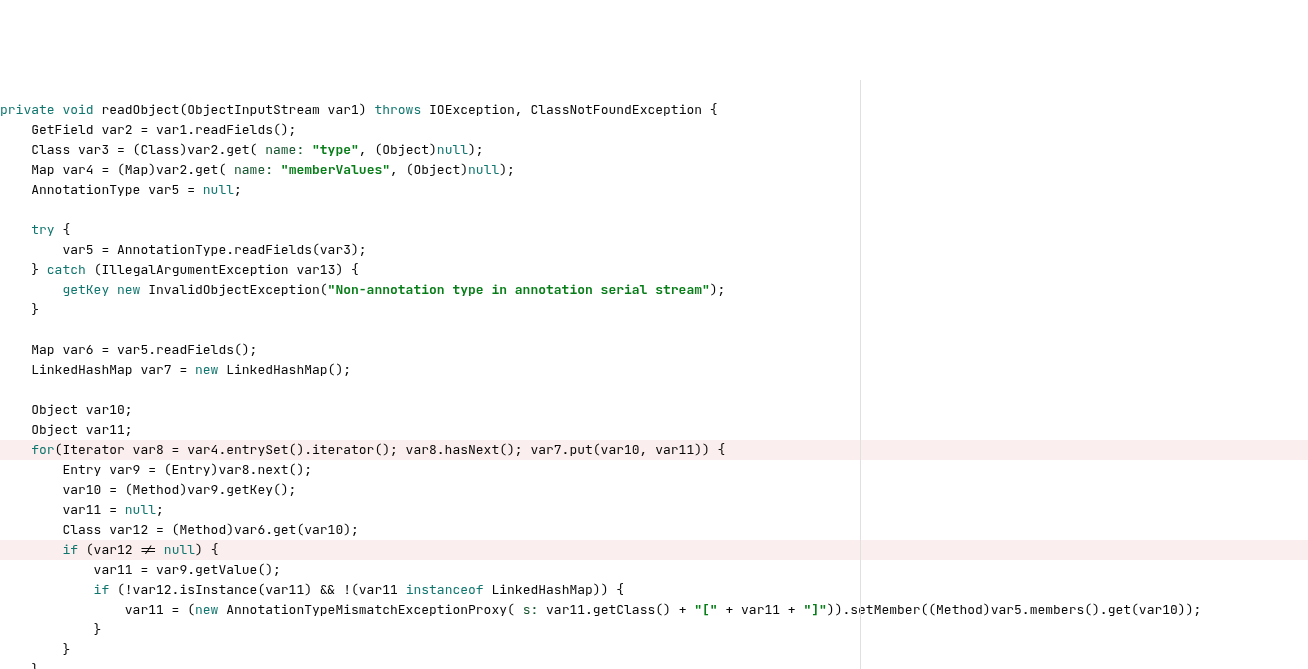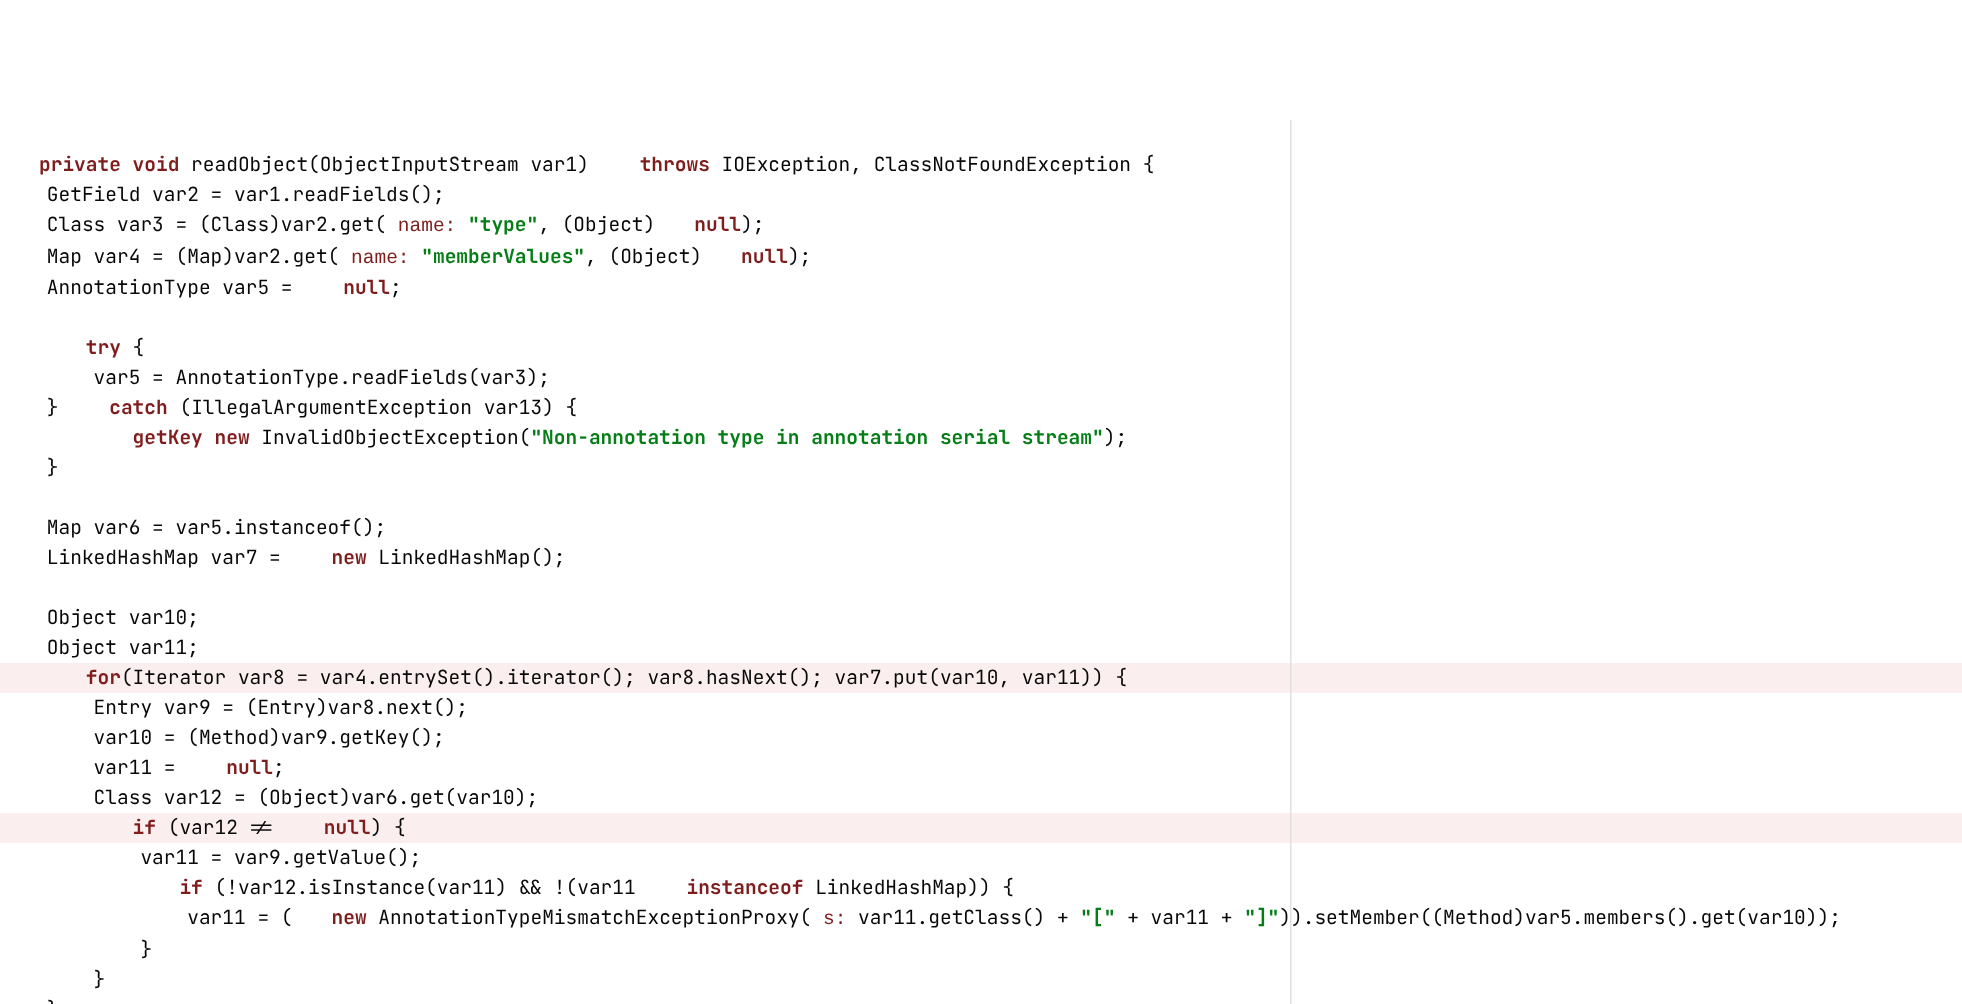--- a/index.html
+++ b/index.html
@@ -5,23 +5,23 @@
     body {
       margin: 0;
       padding: 0;
       font-family: "JetBrains Mono", "Consolas", "Courier New", monospace;
       font-size: 13px;
       background: #ffffff;
       color: #080808;
       line-height: 20px;
       white-space: pre;
     }
-    .kw { color: #7f1d1d; font-weight: bold; margin-left: 26px; }
+    .kw { color: #0f766e; font-weight: normal; }
     .str { color: #067d17; font-weight: bold; }
-    .hint { color: #7f1d1d; font-family: Liberation Mono, monospace; }
+    .hint { color: #14532d; }
     .hl1 { background: #fbeeee; display: inline-block; width: 100%; }
     .container { position: relative; width: 1308px; height: 669px; }
     .divider {
       position: absolute;
       left: 860px;
       top: 0;
       bottom: 0;
       border-left: 1px solid #e0e0e0;
     }
   </style>
@@ -36,30 +36,30 @@
 <span>    Class var3 = (Class)var2.get( </span><span class="hint">name: </span><span class="str">"type"</span><span>, (Object)</span><span class="kw">null</span><span>);</span>
 <span>    Map var4 = (Map)var2.get( </span><span class="hint">name: </span><span class="str">"memberValues"</span><span>, (Object)</span><span class="kw">null</span><span>);</span>
 <span>    AnnotationType var5 = </span><span class="kw">null</span><span>;</span>
 <span></span>
 <span class="kw">    try </span><span>{</span>
 <span>        var5 = AnnotationType.readFields(var3);</span>
 <span>    } </span><span class="kw">catch </span><span>(IllegalArgumentException var13) {</span>
 <span class="kw">        getKey new </span><span>InvalidObjectException(</span><span class="str">"Non-annotation type in annotation serial stream"</span><span>);</span>
 <span>    }</span>
 <span></span>
-<span>    Map var6 = var5.instanceof();</span>
+<span>    Map var6 = var5.readFields();</span>
 <span>    LinkedHashMap var7 = </span><span class="kw">new </span><span>LinkedHashMap();</span>
 <span></span>
 <span>    Object var10;</span>
 <span>    Object var11;</span>
 <span class="hl1"><span class="kw">    for</span><span>(Iterator var8 = var4.entrySet().iterator(); var8.hasNext(); var7.put(var10, var11)) {</span></span>
 <span>        Entry var9 = (Entry)var8.next();</span>
 <span>        var10 = (Method)var9.getKey();</span>
 <span>        var11 = </span><span class="kw">null</span><span>;</span>
-<span>        Class var12 = (Object)var6.get(var10);</span>
+<span>        Class var12 = (Method)var6.get(var10);</span>
 <span class="hl1"><span class="kw">        if </span><span>(var12 != </span><span class="kw">null</span><span>) {</span></span>
 <span>            var11 = var9.getValue();</span>
 <span class="kw">            if </span><span>(!var12.isInstance(var11) &amp;&amp; !(var11 </span><span class="kw">instanceof </span><span>LinkedHashMap)) {</span>
 <span>                var11 = (</span><span class="kw">new </span><span>AnnotationTypeMismatchExceptionProxy( </span><span class="hint">s: </span><span>var11.getClass() + </span><span class="str">"["</span><span> + var11 + </span><span class="str">"]"</span><span>)).setMember((Method)var5.members().get(var10));</span>
 <span>            }</span>
 <span>        }</span>
 <span>    }</span>
 <span></span>
 
 

